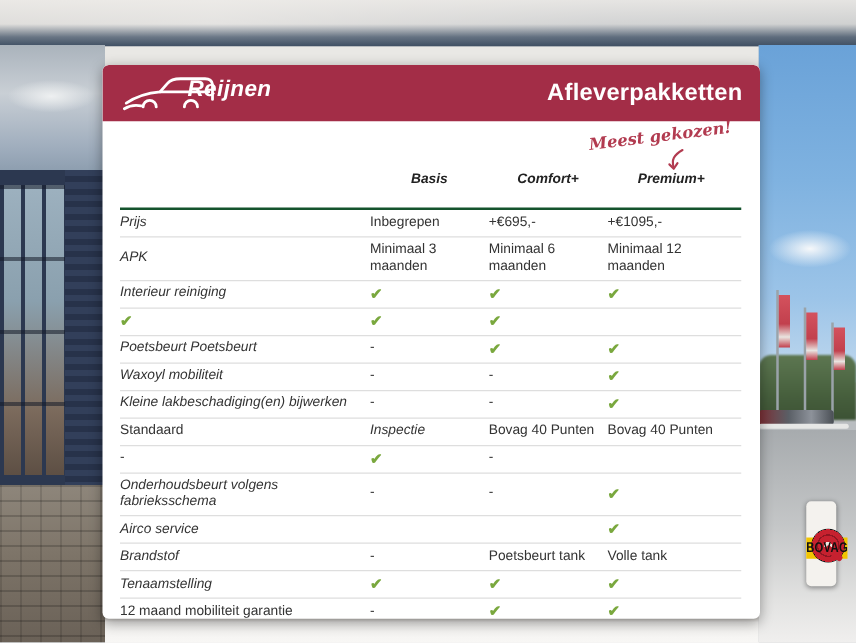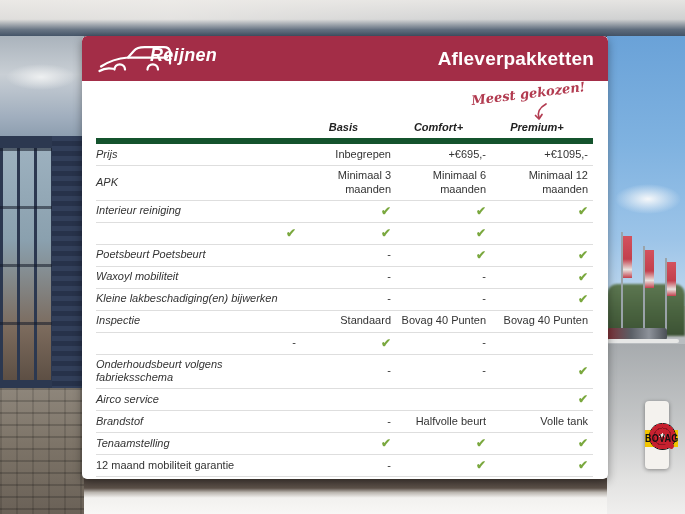--- a/index.html
+++ b/index.html
@@ -51,21 +51,21 @@
   .bg-right .pole{position:absolute;width:2px;background:#9aa3a9;}
   .bg-right .flag{position:absolute;width:9px;height:42px;
     background:linear-gradient(180deg,#d4525e 0%,#c2404d 55%,#e9e4e0 80%,#c2404d 100%);}
   .bg-right .cars{position:absolute;left:0;top:292px;width:60px;height:12px;border-radius:3px;
     background:linear-gradient(90deg,#7e2f35 0%,#5a5f66 40%,#8d929a 70%,#4a4f55 100%);}
   .bg-right .rail{position:absolute;left:0;top:303px;width:72px;height:4px;background:#e6e7e6;border-radius:2px;}
   .bg-right .road{position:absolute;left:0;top:308px;width:78px;height:170px;
     background:linear-gradient(180deg,#a7abae 0%,#c4c6c7 45%,#e2e2e1 80%,#f0efee 100%);}
   
   .card{
-    position:absolute;left:82px;top:36px;width:526px;height:443px;
+    position:absolute;left:82px;top:52px;width:526px;height:443px;
     background:#ffffff;border-radius:5px;box-shadow:0 3px 10px rgba(0,0,0,.38);
     z-index:5;overflow:hidden;
   }
   .card-header{
     height:45px;background:#a32d47;display:flex;align-items:center;
     justify-content:space-between;padding:0 14px 0 16px;border-radius:5px 5px 0 0;
   }
   .brand{display:flex;align-items:center;color:#fff;}
   .brand svg{display:block;}
   .brand-text{
@@ -78,28 +78,28 @@
     position:absolute;right:22px;top:50px;color:#b23b50;
     font-family:"DejaVu Serif",serif;font-style:italic;font-weight:bold;
     font-size:13px;transform:rotate(-7deg);white-space:nowrap;
   }
   .annotation-arrow{position:absolute;right:58px;top:66px;}
   
   .tbl{padding:0 15px 0 14px;margin-top:40px;}
   .hrow,.row{
     display:grid;grid-template-columns:200px 95px 95px 102px;align-items:center;
   }
-  .hrow{border-bottom:6px solid #14532d;padding-bottom:5px;margin-top:12px;}
+  .hrow{border-bottom:2px solid #14532d;padding-bottom:17px;margin-top:12px;}
   .hcell{font-size:11px;font-weight:bold;font-style:italic;color:#222;text-align:center;}
   .row{border-bottom:1px solid #dedede;min-height:21px;}
   .row:last-child{border-bottom:none;}
   .cell{font-size:11px;color:#333;padding:3px 0;line-height:1.25;}
   .cell.label{font-style:italic;padding-right:8px;}
   .cell.label.upright{font-style:normal;}
-  .cell.val{text-align:right;}
+  .cell.val{text-align:left;}
   .cell.check{color:#7aa83e;font-size:12px;font-weight:bold;}
   
   .bovag{
     position:absolute;right:16px;bottom:45px;width:24px;height:68px;z-index:6;
     background:#f4f2ee;border-radius:4px;box-shadow:0 1px 4px rgba(0,0,0,.4);
     display:flex;flex-direction:row;align-items:center;padding-top:4px;box-sizing:border-box;
   }
   .bovag-top{width:35px;height:37px;background:#111;position:relative;border-radius:1px;}
   .bovag-wheel{position:absolute;left:4px;top:4px;width:27px;height:27px;border-radius:50%;
     background:radial-gradient(circle at 50% 50%, #f1e9e2 0 3px, #c6212f 3px 8px, #8f1622 8px 9px, #c6212f 9px 13px, #111 13px);}
@@ -209,22 +209,22 @@
           <div class="cell val">-</div>
           <div class="cell val check">✔</div>
         </div>
         <div class="row">
           <div class="cell label">Kleine lakbeschadiging(en) bijwerken</div>
           <div class="cell val">-</div>
           <div class="cell val">-</div>
           <div class="cell val check">✔</div>
         </div>
         <div class="row">
+          <div class="cell val">Standaard</div>
           <div class="cell label">Inspectie</div>
-          <div class="cell val">Standaard</div>
           <div class="cell val">Bovag 40 Punten</div>
           <div class="cell val">Bovag 40 Punten</div>
         </div>
         <div class="row">
           <div class="cell val">-</div>
           <div class="cell val check">✔</div>
           <div class="cell val">-</div>
         </div>
         <div class="row">
           <div class="cell label">Onderhoudsbeurt volgens fabrieksschema</div>
@@ -234,21 +234,21 @@
         </div>
         <div class="row">
           <div class="cell label">Airco service</div>
           <div class="cell val"></div>
           <div class="cell val"></div>
           <div class="cell val check">✔</div>
         </div>
         <div class="row">
           <div class="cell label">Brandstof</div>
           <div class="cell val">-</div>
-          <div class="cell val">Halfvolle beurt</div>
+          <div class="cell val">Poetsbeurt tank</div>
           <div class="cell val">Volle tank</div>
         </div>
         <div class="row">
           <div class="cell label">Tenaamstelling</div>
           <div class="cell val check">✔</div>
           <div class="cell val check">✔</div>
           <div class="cell val check">✔</div>
         </div>
         <div class="row">
           <div class="cell label upright">12 maand mobiliteit garantie</div>

